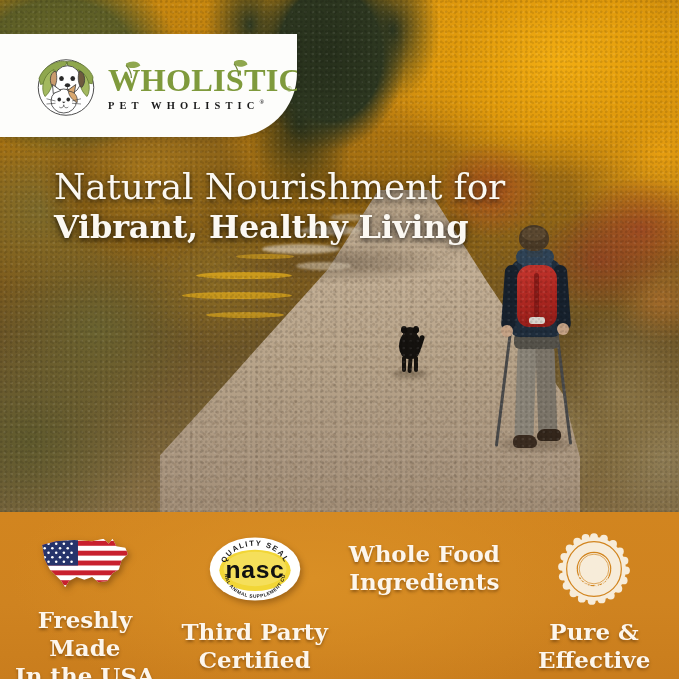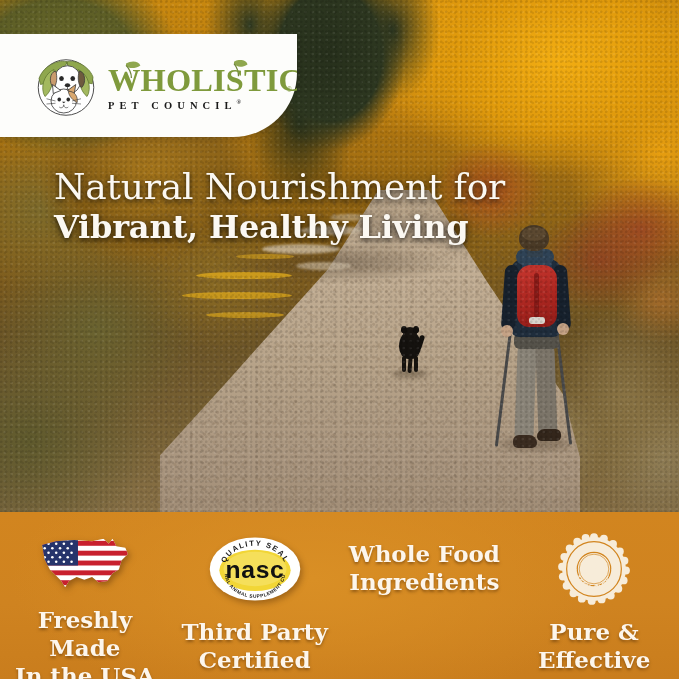--- a/index.html
+++ b/index.html
@@ -321,21 +321,21 @@
     <div id="logo-words">
       <svg id="brand-top" viewBox="0 0 210 40">
         <path d="M20 4 C26 0 34 1 36 6 C30 10 23 10 20 6 Z" fill="#8fa74e"></path>
         <path d="M20 6 C24 10 26 16 26 20" stroke="#6d8439" stroke-width="1.4" fill="none"></path>
         <path d="M140 2 C146 -2 154 0 155 5 C149 9 142 8 140 4 Z" fill="#8fa74e"></path>
         <path d="M140 4 C144 9 145 14 145 18" stroke="#6d8439" stroke-width="1.4" fill="none"></path>
         <text x="0" y="34" font-family="Liberation Serif, serif" font-size="36" font-weight="700" fill="#7f9a3c" letter-spacing="0.2">WHOLISTIC</text>
         <text x="198" y="36" font-family="Liberation Serif, serif" font-size="9" fill="#7f9a3c">®</text>
       </svg>
       <div id="brand-sub">
-        <span>PET COUNCIL</span><span id="brand-reg">®</span>
+        <span>PET WHOLISTIC</span><span id="brand-reg">®</span>
       </div>
     </div>
   </div>
 
   <div id="headline">
     <div id="head-l1">Natural Nourishment for</div>
     <div id="head-l2">Vibrant, Healthy Living</div>
   </div>
 
   <div id="badge-bar">

